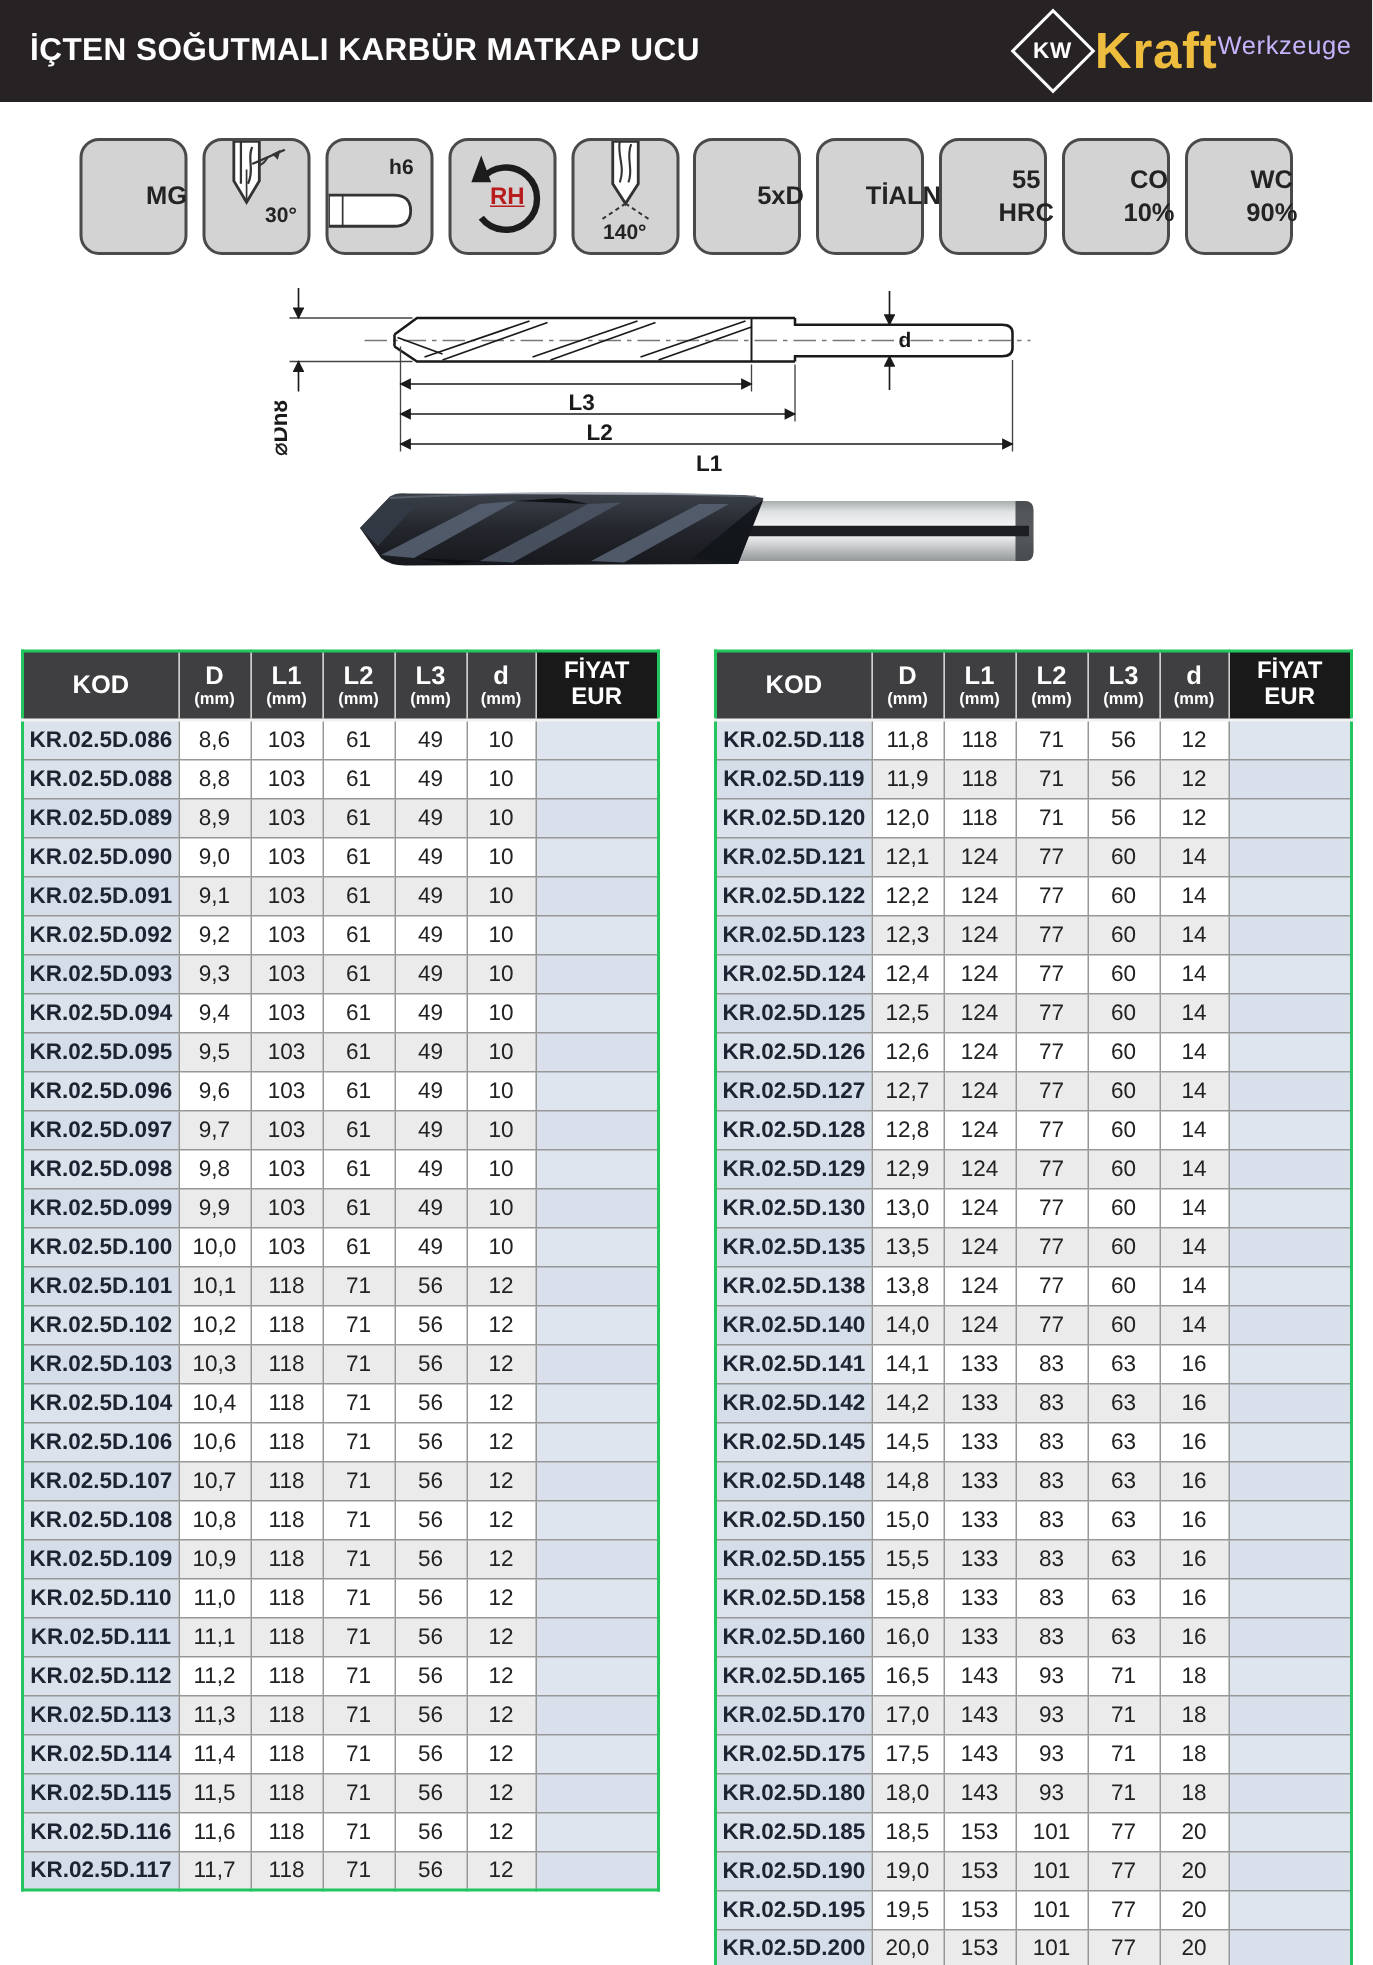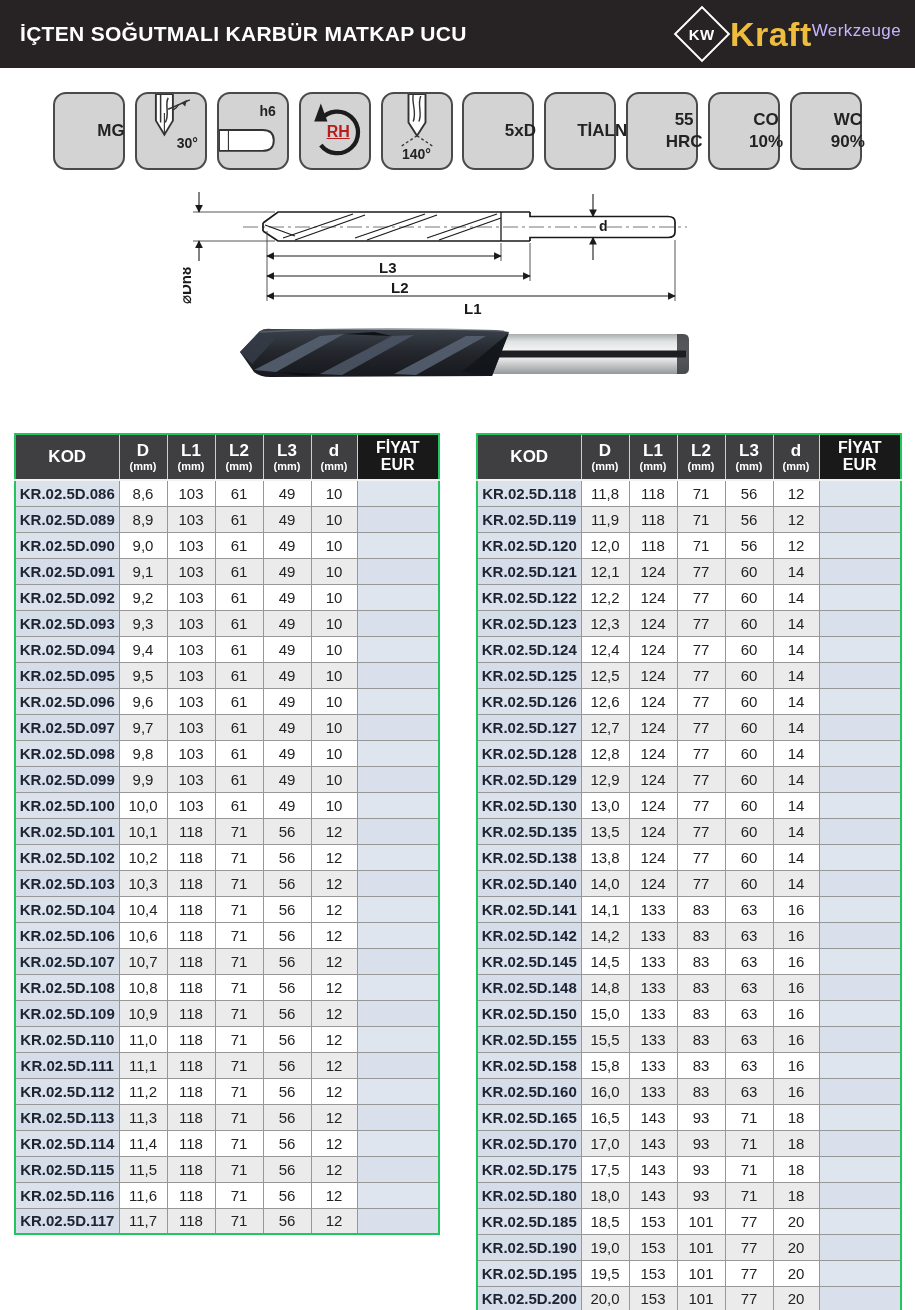--- a/index.html
+++ b/index.html
@@ -262,20 +262,29 @@
     <tbody>
         <tr class="even">
           <td>KR.02.5D.086</td>
           <td>8,6</td>
           <td>103</td>
           <td>61</td>
           <td>49</td>
           <td>10</td>
           <td></td>
         </tr>
+        <tr class="even">
+          <td>KR.02.5D.088</td>
+          <td>8,8</td>
+          <td>103</td>
+          <td>61</td>
+          <td>49</td>
+          <td>10</td>
+          <td></td>
+        </tr>
         <tr class="odd">
           <td>KR.02.5D.089</td>
           <td>8,9</td>
           <td>103</td>
           <td>61</td>
           <td>49</td>
           <td>10</td>
           <td></td>
         </tr>
         <tr class="even">

